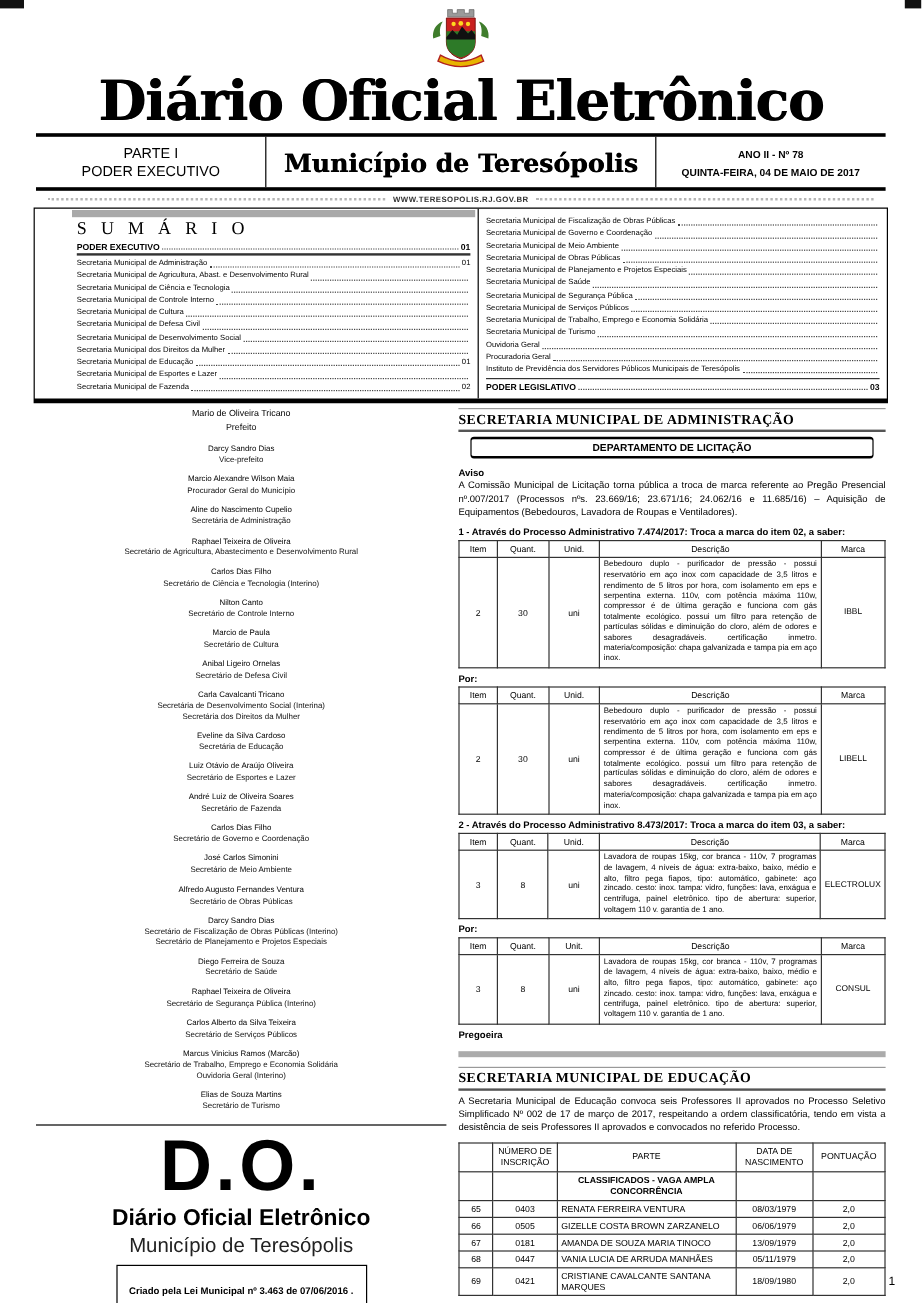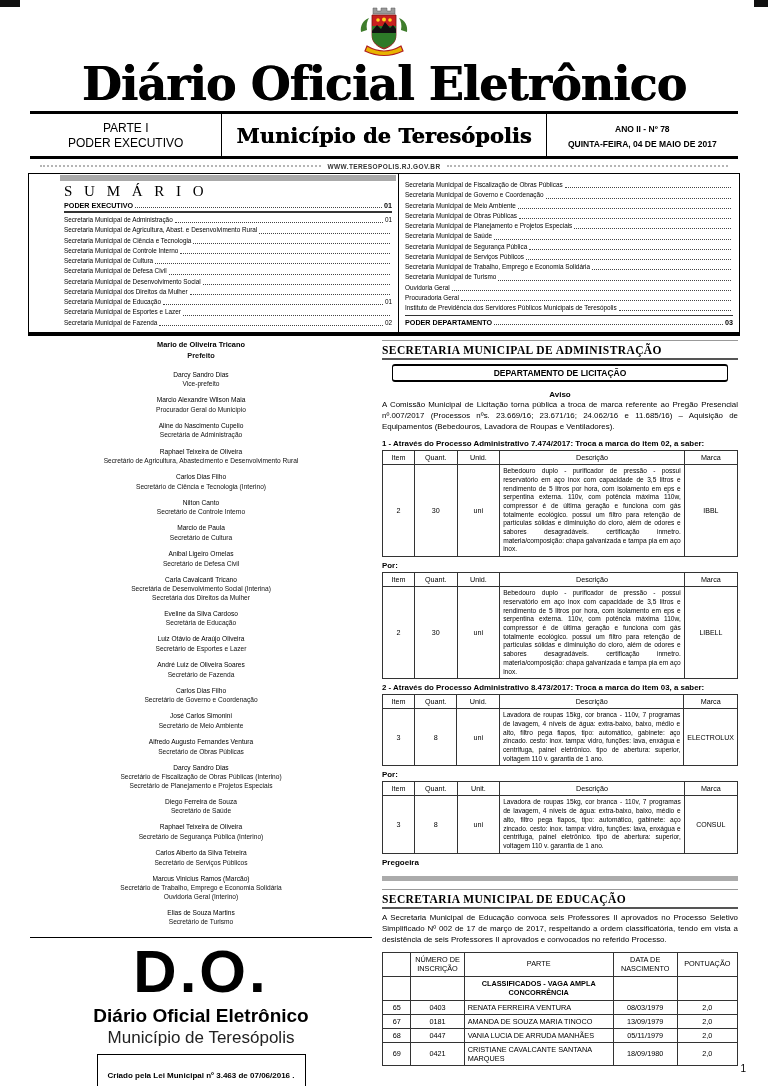--- a/index.html
+++ b/index.html
@@ -39,21 +39,21 @@
   .pageno{white-space:nowrap;}
 
   
   main{display:flex;margin:3px 30px 0;}
   .col-left{width:49%;padding-right:10px;}
   .col-right{width:51%;}
 
   
   .official{text-align:center;font-size:6.6px;line-height:1.3;margin-bottom:7.5px;}
   .off-name{margin-bottom:1px;}
-  .official:first-child{font-weight:bold;font-size:7.4px;margin-bottom:10px;}
+  .official:first-child{font-weight:normal;font-size:7.4px;margin-bottom:10px;}
   .off-role{color:#111;}
 
   
   .do-rule{border-top:1.5px solid #000;margin:10px 0 2px;}
   .do-big{font-size:60px;font-weight:bold;text-align:center;letter-spacing:3px;line-height:1.05;}
   .do-sub1{font-size:19px;font-weight:bold;text-align:center;margin-top:2px;}
   .do-sub2{font-size:17px;text-align:center;color:#222;margin-top:1px;}
   .do-law-wrap{text-align:center;margin-top:6px;}
   .do-law{display:inline-block;border:1.5px solid #000;padding:16px 10px;font-size:8px;font-weight:bold;}
   .sig{display:flex;align-items:flex-start;margin-top:6px;background:#f4f5f2;padding:3px 2px;}
@@ -61,21 +61,21 @@
   .sig-label{flex:0 0 86px;font-family:"Liberation Serif",serif;font-weight:bold;font-size:9.5px;
     text-align:center;line-height:1.35;padding-top:6px;}
   .sig-text{flex:1;font-size:6.1px;line-height:1.45;color:#222;padding-top:2px;}
 
   
   .sec-heading{font-family:"Liberation Serif",serif;font-weight:bold;font-size:11.5px;
     letter-spacing:.4px;border-top:1px solid #999;border-bottom:2px solid #555;
     padding:3px 0 2px;margin-bottom:4px;}
   .dept-box{border:1px solid #000;border-top:2.5px solid #000;border-bottom:2.5px solid #000;
     border-radius:3px;text-align:center;font-weight:bold;font-size:8.5px;padding:2px 0;margin:2px 10px 8px;}
-  .aviso-title{text-align:center;font-weight:bold;font-size:8px;margin:4px 0 1px;}
+  .aviso-title{font-weight:bold;font-size:8px;margin:4px 0 1px;}
   .para{font-size:7.9px;line-height:1.38;text-align:justify;margin:0 0 6px;}
   .lic-lead{font-size:7.9px;font-weight:bold;margin:4px 0 2px;}
   table{border-collapse:collapse;width:100%;margin-bottom:4px;}
   th,td{border:1px solid #333;font-size:7.2px;padding:2px 3px;vertical-align:middle;}
   th{font-weight:normal;text-align:center;}
   .adm-table .c{text-align:center;}
   .adm-table .desc{font-size:6.6px;line-height:1.32;text-align:justify;}
   .adm-table .marca{text-align:center;font-size:7px;}
   .sig-name{font-size:8px;font-weight:bold;line-height:1.3;margin:4px 0 8px;}
   .divider{height:5px;background:#ababab;margin:6px 0 8px;}
@@ -276,21 +276,21 @@
           <span class="pageno"></span>
         </div>
 
         <div class="sum-item">
           <span>Instituto de Previdência dos Servidores Públicos Municipais de Teresópolis</span>
           <span class="leader"></span>
           <span class="pageno"></span>
         </div>
 
       <div class="sum-head legis">
-        <span>PODER DEPARTAMENTO</span>
+        <span>PODER LEGISLATIVO</span>
         <span class="leader"></span>
         <span class="pageno">03</span>
       </div>
     </div>
   </section>
 
   <main>
     <div class="col-left">
 
         <div class="official">
@@ -673,20 +673,27 @@
           </tr>
 
             <tr>
               <td class="c">65</td>
               <td class="c">0403</td>
               <td>RENATA FERREIRA VENTURA</td>
               <td class="c">08/03/1979</td>
               <td class="c">2,0</td>
             </tr>
 
+            <tr>
+              <td class="c">66</td>
+              <td class="c">0505</td>
+              <td>GIZELLE COSTA BROWN ZARZANELO</td>
+              <td class="c">06/06/1979</td>
+              <td class="c">2,0</td>
+            </tr>
 
             <tr>
               <td class="c">67</td>
               <td class="c">0181</td>
               <td>AMANDA DE SOUZA MARIA TINOCO</td>
               <td class="c">13/09/1979</td>
               <td class="c">2,0</td>
             </tr>
 
             <tr>

